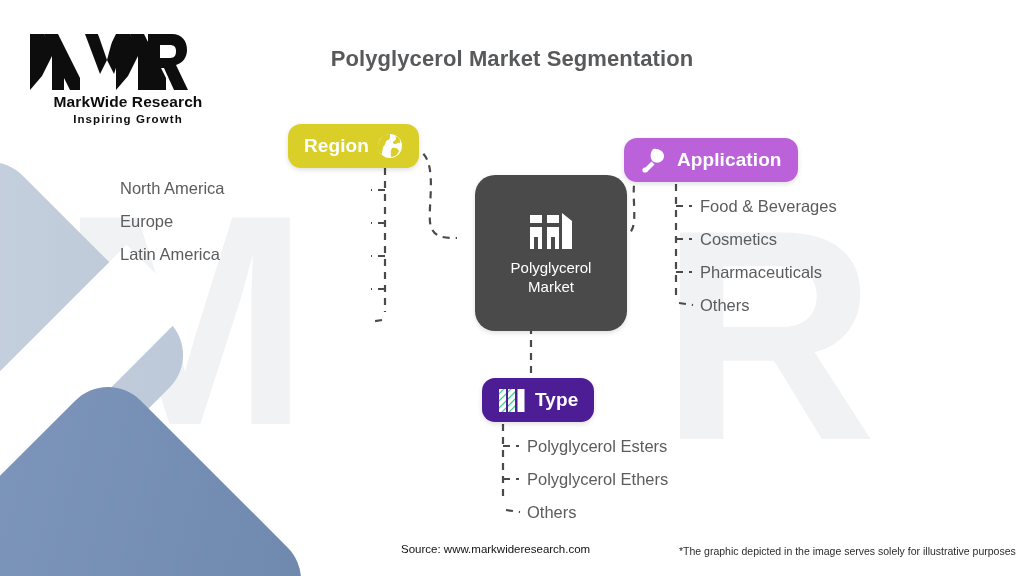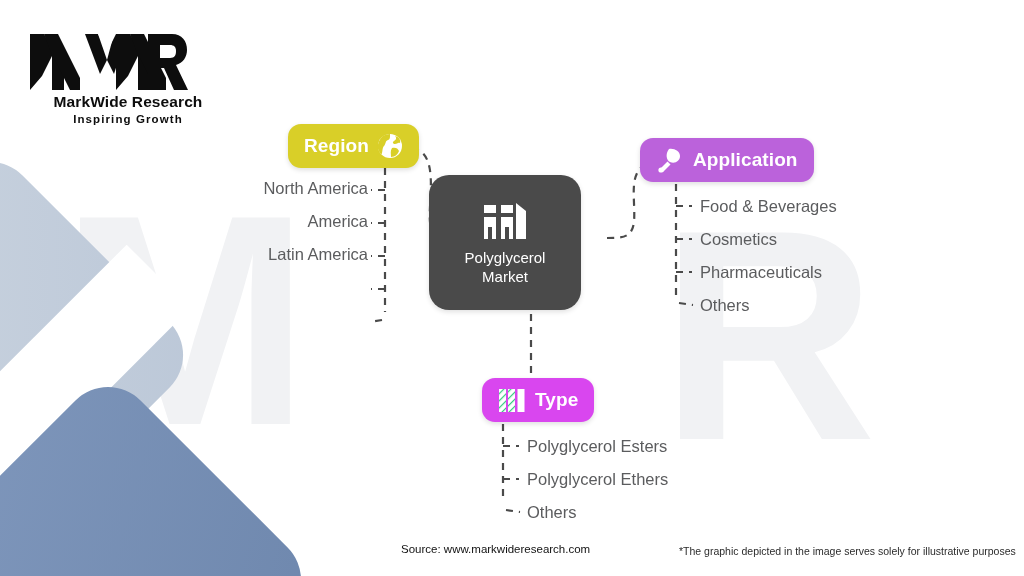--- a/index.html
+++ b/index.html
@@ -89,22 +89,22 @@
     letter-spacing: 0.1px;
     z-index: 6;
   }
 
   
   #wires { position: absolute; inset: 0; z-index: 2; }
 
   
   .center-node {
     position: absolute;
-    left: 429px; top: 175px;
-    width: 152px; height: 135px;
+    left: 475px; top: 175px;
+    width: 152px; height: 156px;
     background: #4a4a4a;
     border-radius: 20px;
     display: flex; flex-direction: column;
     align-items: center; justify-content: center;
     z-index: 5;
     box-shadow: 0 2px 5px rgba(0,0,0,.12);
   }
   .center-icon { margin-bottom: 8px; }
   .center-label {
     color: #ffffff; font-size: 15px; font-weight: 400;
@@ -127,39 +127,39 @@
   }
   .pill .pi { display: flex; align-items: center; }
 
   .pill-region {
     left: 288px; top: 124px;
     background: #d9cf28;
   }
   .pill-region .pill-label { margin-right: 8px; }
 
   .pill-application {
-    left: 640px; top: 138px;
+    left: 624px; top: 138px;
     background: #bb62db;
   }
   .pill-application .pi { margin-right: 10px; }
 
   .pill-type {
     left: 482px; top: 378px;
-    background: #d946ef;
+    background: #4c1d95;
   }
   .pill-type .pi { margin-right: 9px; }
 
   
   .items { position: absolute; z-index: 4; }
   .item {
     font-size: 16.5px; color: #5b5c5e;
     white-space: nowrap; line-height: 1;
   }
 
-  .items-region { left: 120px; top: 180px; width: 248px; text-align: right; }
+  .items-region { left: 120px; top: 180px; width: 248px; text-align: left; }
   .items-region .item { margin-bottom: 16.5px; }
 
   .items-application { left: 700px; top: 198px; text-align: left; }
   .items-application .item { margin-bottom: 16.5px; }
 
   .items-type { left: 527px; top: 438px; text-align: left; }
   .items-type .item { margin-bottom: 16.5px; }
 
   
   .source {
@@ -199,20 +199,21 @@
         <path d="M70 4 L79 22 L88 4 Z" fill="#ffffff"></path>
         <path d="M88 60 L88 4 L102 4 L122 40 L122 60 L110 60 L110 26 L100 46 L88 60 Z"></path>
         <path d="M102 4 L116 4 L138 48 L138 60 L128 60 L108 20 Z"></path>
         <path d="M120 4 L144 4 C154 4 159 11 159 20 C159 27 155 33 148 35 L160 60 L146 60 L136 38 L132 38 L132 60 L120 60 Z M132 15 L132 28 L142 28 C147 28 148 25 148 21 C148 17 146 15 142 15 Z"></path>
       </g>
     </svg>
     <div class="logo-name">MarkWide Research</div>
     <div class="logo-tag">Inspiring Growth</div>
   </div>
 
+  <div class="title">Polyglycerol Market Segmentation</div>
 
   <svg id="wires" width="1024" height="576">
     <g fill="none" stroke="#4a4a4a" stroke-width="2.2" stroke-dasharray="7 6" stroke-linecap="butt">
 
       <path d="M412 148 C 440 152 428 200 430 222 C 432 238 444 238 457 238"></path>
 
       <path d="M607 238 C 622 238 632 238 634 222 C 636 198 626 168 652 162"></path>
 
       <path d="M531 301 L531 376"></path>
 
@@ -289,21 +290,21 @@
         <rect x="1" y="2" width="7" height="23" fill="url(#hatch)"></rect>
         <rect x="10" y="2" width="7" height="23" fill="url(#hatch)"></rect>
         <rect x="19.5" y="2" width="7" height="23" fill="#ffffff"></rect>
       </svg>
     </span>
     <span class="pill-label">Type</span>
   </div>
 
   <div class="items items-region">
     <div class="item">North America</div>
-    <div class="item">America</div>
+    <div class="item">Europe</div>
     <div class="item">Latin America</div>
   </div>
 
   <div class="items items-application">
     <div class="item">Food &amp; Beverages</div>
     <div class="item">Cosmetics</div>
     <div class="item">Pharmaceuticals</div>
     <div class="item">Others</div>
   </div>
 

